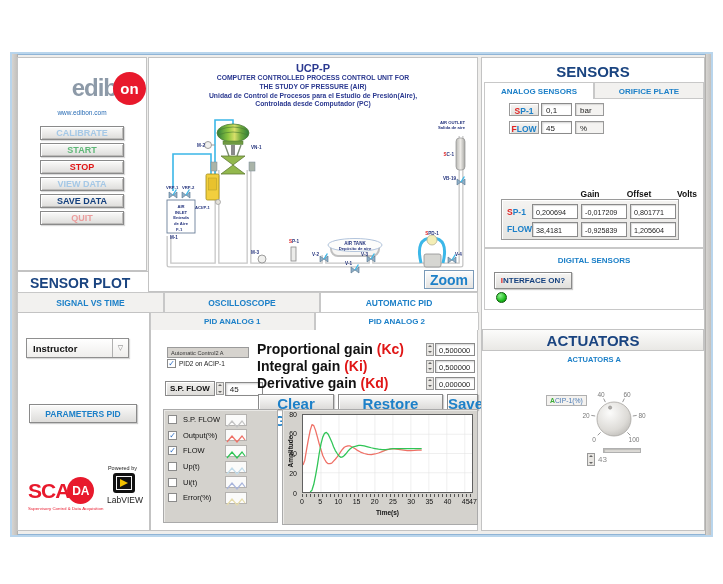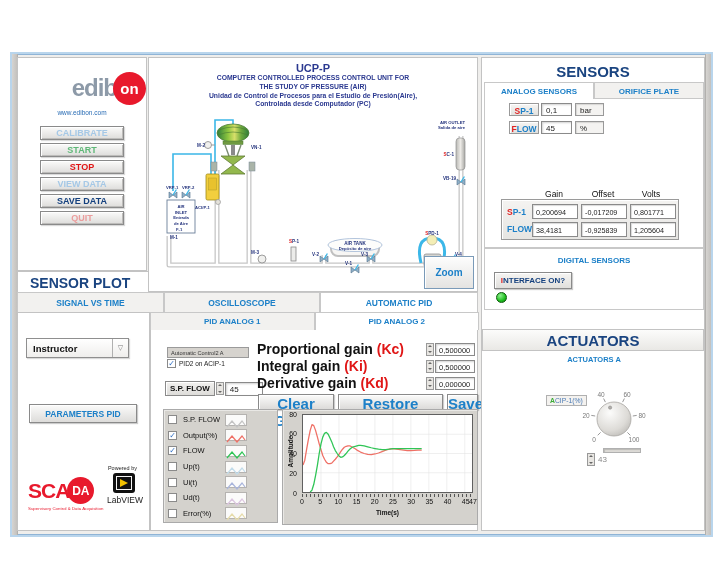--- a/index.html
+++ b/index.html
@@ -41,22 +41,22 @@
 
   
   #card-diagram { left:136px; top:3px; width:330px; height:235px; }
   .diag-title { position:absolute; left:0; top:4px; width:100%; text-align:center; color:#2b3990; z-index:2; }
   .diag-title .t1 { font-size:11px; font-weight:bold; }
   .diag-title .t2 { font-size:6.8px; font-weight:bold; line-height:1.3; }
   #diagram-svg { position:absolute; left:0; top:0; width:330px; height:235px; }
   #diagram-svg text { font-family:"Liberation Sans","DejaVu Sans",sans-serif; font-weight:bold; fill:#26357e; font-size:4.6px; }
   #diagram-svg text.s42 { font-size:4.2px; }
   #diagram-svg tspan.red { fill:#e02424; }
-  #zoom-btn { position:absolute; right:3px; bottom:2px; width:50px; height:33px; font-family:inherit;
-    font-size:10px; font-weight:bold; color:#1d80c8; background:linear-gradient(180deg,#fdfdfd,#e4e3e1);
+  #zoom-btn { position:absolute; right:3px; bottom:2px; width:50px; height:19px; font-family:inherit;
+    font-size:14px; font-weight:bold; color:#1d80c8; background:linear-gradient(180deg,#fdfdfd,#e4e3e1);
     border:1px solid #7a9ab8; box-shadow:inset 1px 1px 0 #fff; cursor:pointer; z-index:4; }
 
   
   #card-bottomleft { left:5px; top:258px; width:133px; height:219px; }
   #instructor { position:absolute; left:8px; top:25px; width:103px; height:20px; background:linear-gradient(#ffffff,#efeeec);
     border:1px solid #8f8f8f; box-shadow:1px 1px 1px rgba(0,0,0,.15); display:flex; align-items:center; cursor:pointer; }
   #instructor .itxt { font-size:9.5px; font-weight:bold; color:#111; padding-left:6px; flex:1; }
   #instructor .dd-cap { width:16px; height:100%; border-left:1px solid #b0b0b0; display:flex; align-items:center; justify-content:center; }
   #instructor .dd-cap::after { content:"▽"; font-size:7px; color:#777; }
   #params-pid { position:absolute; left:11px; top:91px; width:108px; height:19px; font-family:inherit;
@@ -133,21 +133,21 @@
   .frame { position:absolute; left:2px; width:220px; border:1px solid #c8c8c8; background:#fff; }
   #frame-analog { top:40px; height:150px; }
   #frame-digital { top:190px; height:62px; }
   .sens-row { position:absolute; display:flex; align-items:center; }
   .sens-name { width:30px; height:13px; font-size:8.5px; font-weight:bold; text-align:center; padding-top:2px;
     background:linear-gradient(#f6f5f3,#e2e1de); border:1px solid #999; box-shadow:inset 1px 1px 0 #fff; }
   .sens-name .r { color:#e02424; } .sens-name .b { color:#1d80c8; }
   .sens-val { width:31px; height:13px; margin-left:2px; font-size:8px; padding:2px 0 0 4px; }
   .sens-unit { width:29px; height:13px; margin-left:3px; font-size:8px; padding:2px 0 0 4px;
     background:#f4f3f1; border:1px solid #999; box-shadow:inset 1px 1px 1px rgba(0,0,0,.12); color:#222; }
-  .cal-head { position:absolute; top:131px; font-size:8.5px; font-weight:normal; color:#111; transform:translateX(-50%); }
+  .cal-head { position:absolute; top:131px; font-size:8.5px; font-weight:bold; color:#111; transform:translateX(-50%);margin-left:36px; }
   #cal-table { position:absolute; left:19px; top:141px; width:178px; height:41px;
     background:linear-gradient(#f4f3f1,#e6e5e2); border:1px solid #9a9a9a; box-shadow:inset 1px 1px 0 #fff; }
   .cal-name { position:absolute; left:5px; font-size:8.5px; font-weight:bold; }
   .cal-name .r { color:#e02424; } .cal-name .b { color:#1d80c8; }
   .cal-cell { position:absolute; width:46px; height:15px; font-size:7.2px; padding:3px 0 0 3px;
     background:#fff; border:1px solid #8a8a8a; box-shadow:inset 1px 1px 1px rgba(0,0,0,.15); color:#222; }
   #digital-title { position:absolute; left:0; top:198px; width:224px; text-align:center;
     font-size:8px; font-weight:bold; color:#1d80c8; }
   #interface-btn { position:absolute; left:12px; top:214px; width:78px; height:17px;
     background:linear-gradient(#f6f5f3,#e0dfdc); border:1px solid #8a8a8a; box-shadow:inset 1px 1px 0 #fff,1px 1px 1px rgba(0,0,0,.2);
@@ -429,27 +429,20 @@
           </div>
           <div class="legend-row">
             <span class="lg-check"></span>
             <span class="lg-label">Ui(t)</span>
             <span class="lg-sample"><svg width="20" height="10" viewBox="0 0 20 10">
                 <polyline points="1,8 6,2 11,8 16,2 19,6" fill="none" stroke="#aab6dc" stroke-width="1.2"></polyline>
               </svg></span>
           </div>
           <div class="legend-row">
             <span class="lg-check"></span>
-            <span class="lg-label">Ud(t)</span>
-            <span class="lg-sample"><svg width="20" height="10" viewBox="0 0 20 10">
-                <polyline points="1,8 6,2 11,8 16,2 19,6" fill="none" stroke="#dcc6e0" stroke-width="1.2"></polyline>
-              </svg></span>
-          </div>
-          <div class="legend-row">
-            <span class="lg-check"></span>
             <span class="lg-label">Error(%)</span>
             <span class="lg-sample"><svg width="20" height="10" viewBox="0 0 20 10">
                 <polyline points="1,8 6,2 11,8 16,2 19,6" fill="none" stroke="#e6dcab" stroke-width="1.2"></polyline>
               </svg></span>
           </div>
         </div>
 
     <div id="chart-panel">
       <span id="ylab">Amplitude</span>
       <div id="yticks">

